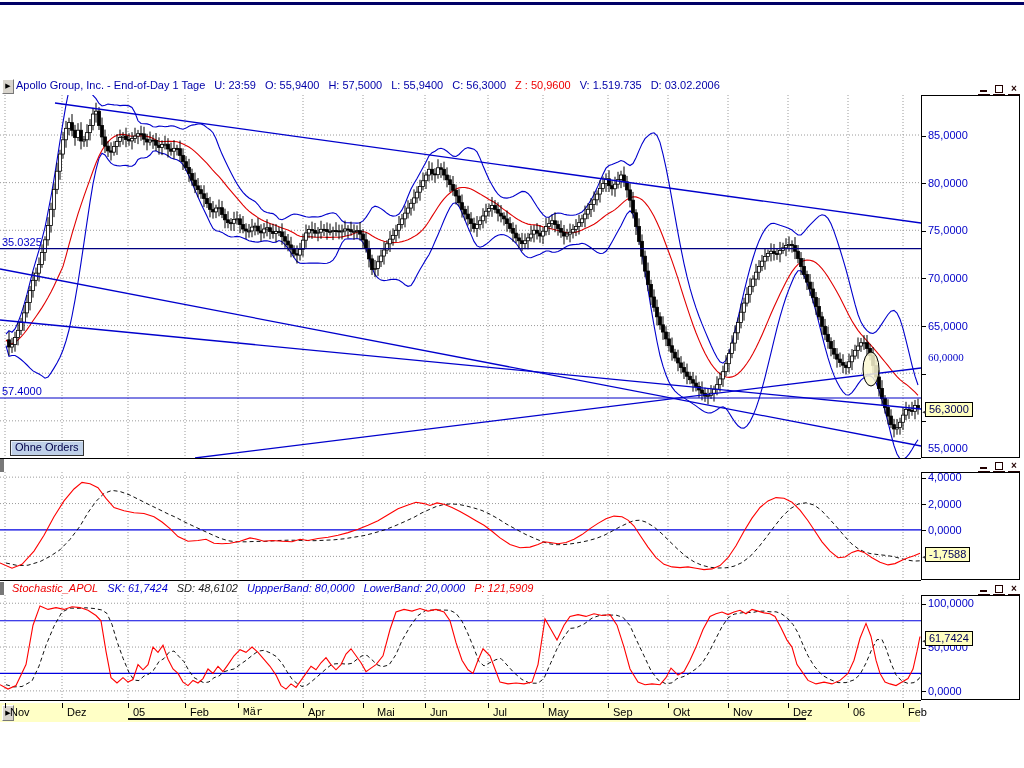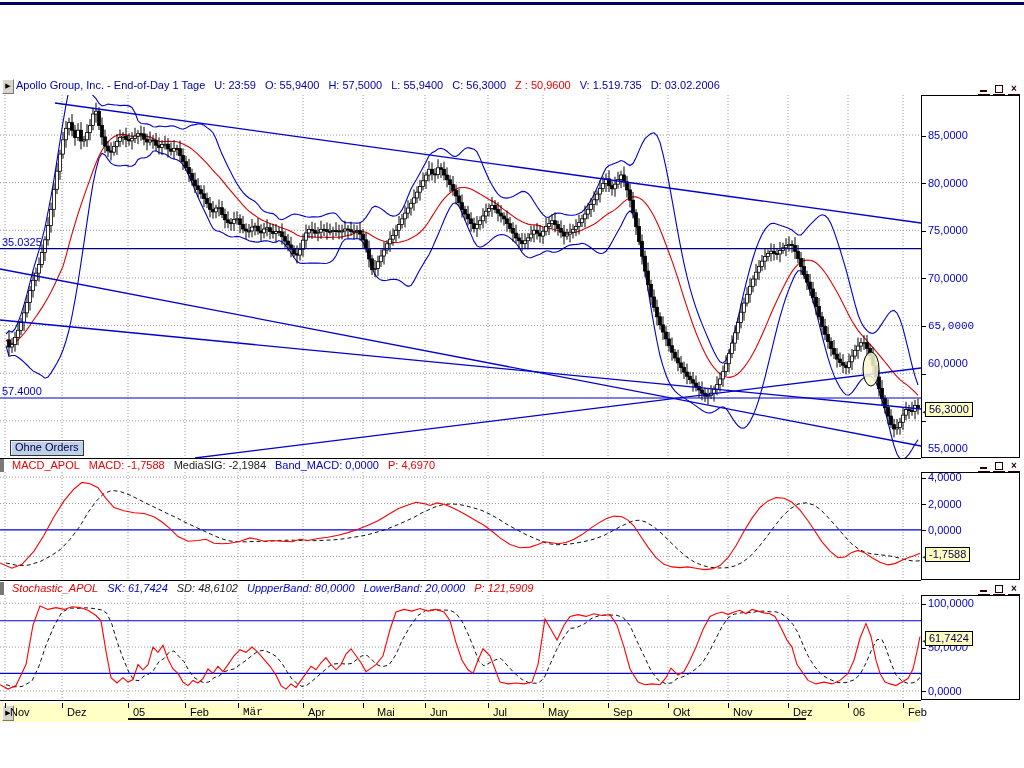--- a/index.html
+++ b/index.html
@@ -713,33 +713,32 @@
   <div class="abs axis-box" id="main-axis" style="left:921px;top:95px;width:99px;height:363px;">
       <div class="ytickmark" style="top: 39.5157px;"></div>
       <div class="ytick" style="top: 33.0157px;">85,0000</div>
       <div class="ytickmark" style="top: 87.1535px;"></div>
       <div class="ytick" style="top: 80.6535px;">80,0000</div>
       <div class="ytickmark" style="top: 134.791px;"></div>
       <div class="ytick" style="top: 128.291px;">75,0000</div>
       <div class="ytickmark" style="top: 182.429px;"></div>
       <div class="ytick" style="top: 175.929px;">70,0000</div>
       <div class="ytickmark" style="top: 230.067px;"></div>
-      <div class="ytick" style="top: 223.567px; font-family: Liberation Mono, monospace;">65,0000</div>
+      <div class="ytick" style="top: 223.567px;">65,0000</div>
       <div class="ytickmark" style="top: 277.705px;"></div>
-      <div class="ytick" style="top: 261px;">60,0000</div>
+      <div class="ytick" style="top: 255px; font-family: Liberation Serif, serif;">60,0000</div>
       <div class="ytickmark" style="top: 325.343px;"></div>
       <div class="ytick" style="top: 305px; margin-top: 41px;">55,0000</div>
       <div class="badge" style="top: 306.457px;">56,3000<div class="badge-arrow">◄</div></div>
     </div>
   <div class="abs divider" style="left:0;top:458px;width:921px;"></div>
   <div class="orders-btn">Ohne Orders</div>
 
   <div class="abs panel-header" style="top:459px;height:13px;">
     <div style="position:absolute;left:0;top:0;width:4px;height:13px;background:#787878;"></div>
-    <div class="hdr-fields" id="macd-title-fields" style="left:12px;top:0;"><span class="c-red">MACD_APOL</span><span class="c-red">MACD: -1,7588</span><span class="c-black">MediaSIG: -2,1984</span><span class="c-blue">Band_MACD: 0,0000</span><span class="c-red">P: 4,6970</span></div>
     <div class="win-controls" style="top:2px;">
       <div class="wc wc-min">
           <i></i>
         </div>
       <div class="wc wc-max">
           <i></i>
         </div>
       <div class="wc wc-close">×</div>
     </div>
   </div>
@@ -817,21 +816,21 @@
         <line x1="0" y1="25.767946577629385" x2="921" y2="25.767946577629385" stroke="#0000e0" stroke-width="1.2"></line>
         <line x1="0" y1="78.35559265442403" x2="921" y2="78.35559265442403" stroke="#0000e0" stroke-width="1.2"></line>
         <path d="M6.0 89.7 L14.0 91.9 L22.0 91.5 L32.0 86.0 L39.0 71.1 L46.0 50.3 L54.0 31.2 L62.0 17.0 L70.0 13.1 L78.0 13.3 L86.0 12.8 L94.0 13.5 L102.0 15.0 L107.0 18.5 L112.0 29.5 L117.0 46.4 L123.0 63.2 L129.0 77.5 L134.0 85.1 L139.0 85.6 L144.0 81.0 L149.0 79.0 L154.0 74.6 L159.0 66.5 L164.0 63.5 L169.0 57.3 L174.0 56.0 L179.0 61.5 L184.0 66.7 L189.0 75.9 L194.0 82.5 L199.0 85.4 L204.0 87.8 L209.0 86.9 L214.0 82.7 L219.0 81.0 L224.0 76.8 L229.0 75.1 L234.0 74.0 L240.0 69.6 L246.0 65.4 L252.0 60.6 L258.0 56.2 L264.0 55.3 L270.0 57.8 L276.0 61.3 L282.0 68.3 L287.0 76.6 L292.0 84.1 L297.0 88.4 L302.0 91.5 L307.0 90.2 L312.0 86.2 L317.0 81.9 L322.0 77.5 L327.0 73.1 L332.0 69.2 L337.0 68.7 L342.0 68.7 L347.0 69.2 L352.0 68.3 L357.0 64.3 L362.0 60.8 L367.0 60.4 L372.0 64.8 L377.0 69.6 L382.0 71.8 L389.0 70.0 L396.0 59.5 L402.0 45.5 L410.0 31.7 L418.0 20.5 L426.0 15.3 L434.0 15.0 L442.0 15.0 L450.0 15.3 L456.0 18.3 L462.0 26.2 L468.0 38.9 L474.0 53.4 L479.0 66.5 L484.0 70.9 L489.0 68.1 L496.0 64.6 L501.0 63.5 L506.0 68.9 L514.0 77.7 L522.0 84.5 L530.0 88.2 L538.0 88.2 L544.0 83.4 L551.0 67.4 L557.0 53.8 L563.0 43.3 L570.0 33.4 L576.0 32.8 L584.0 29.1 L592.0 23.1 L600.0 20.3 L608.0 20.1 L616.0 20.1 L623.0 22.3 L630.0 30.6 L636.0 44.0 L644.0 60.8 L651.0 75.7 L658.0 84.9 L666.0 88.9 L672.0 87.8 L677.0 83.6 L684.0 81.4 L690.0 78.1 L696.0 73.8 L702.0 68.5 L709.0 57.1 L716.0 43.3 L722.0 31.7 L728.0 22.9 L734.0 19.2 L740.0 18.1 L746.0 17.2 L752.0 17.7 L758.0 16.3 L764.0 16.1 L770.0 16.8 L776.0 16.8 L781.0 18.5 L787.0 22.7 L793.0 29.5 L798.0 37.8 L803.0 49.9 L808.0 60.8 L814.0 70.9 L822.0 80.1 L830.0 84.5 L838.0 87.6 L846.0 87.6 L854.0 84.9 L860.0 79.5 L866.0 68.1 L872.0 53.8 L877.0 44.6 L882.0 44.6 L886.0 53.4 L891.0 68.1 L896.0 79.9 L902.0 86.2 L908.0 88.4 L914.0 87.6 L919.0 83.8 L923.0 75.3 L926.0 63.9" fill="none" stroke="#111" stroke-width="1" stroke-dasharray="4,3"></path>
         <path d="M0.0 89.7 L8.0 94.1 L16.0 90.6 L26.0 69.6 L33.0 30.2 L40.0 10.9 L48.0 14.4 L56.0 12.6 L64.0 14.4 L72.0 11.7 L80.0 12.6 L88.0 15.3 L96.0 20.5 L101.0 25.8 L106.0 56.4 L111.0 82.7 L117.0 88.0 L123.0 82.7 L128.0 87.1 L133.0 84.5 L138.0 69.6 L143.0 74.8 L148.0 69.6 L153.0 52.1 L158.0 57.3 L163.0 50.3 L168.0 64.3 L173.0 74.0 L178.0 78.4 L183.0 87.1 L188.0 90.6 L193.0 85.4 L198.0 88.0 L203.0 83.6 L208.0 74.0 L213.0 78.4 L218.0 71.3 L223.0 76.6 L228.0 69.6 L234.0 60.8 L240.0 54.7 L246.0 57.3 L252.0 52.1 L258.0 57.3 L264.0 64.3 L270.0 71.3 L276.0 80.1 L281.0 90.6 L286.0 94.1 L291.0 88.9 L296.0 92.4 L301.0 85.4 L306.0 78.4 L311.0 71.3 L316.0 74.8 L321.0 67.8 L326.0 62.6 L331.0 69.6 L336.0 74.8 L341.0 69.6 L346.0 59.1 L351.0 53.8 L356.0 60.8 L361.0 67.8 L366.0 76.6 L371.0 73.1 L376.0 69.6 L383.0 60.8 L390.0 34.5 L396.0 17.0 L404.0 14.4 L412.0 16.1 L420.0 13.5 L428.0 16.1 L436.0 14.4 L444.0 17.0 L450.0 25.8 L456.0 47.7 L462.0 65.2 L468.0 74.8 L473.0 78.4 L478.0 65.2 L483.0 53.8 L490.0 60.8 L495.0 74.0 L500.0 87.1 L508.0 88.9 L516.0 88.0 L524.0 88.9 L532.0 87.1 L538.0 69.6 L545.0 24.0 L551.0 34.5 L557.0 45.1 L564.0 30.2 L570.0 21.4 L578.0 19.6 L586.0 21.4 L594.0 18.8 L602.0 20.5 L610.0 19.6 L617.0 30.2 L624.0 52.1 L630.0 74.0 L638.0 87.1 L645.0 89.7 L652.0 88.9 L660.0 89.7 L666.0 82.7 L671.0 73.1 L678.0 80.1 L684.0 76.6 L690.0 65.2 L696.0 52.1 L703.0 34.5 L710.0 21.4 L716.0 18.8 L722.0 17.0 L728.0 19.6 L734.0 17.0 L740.0 15.3 L746.0 18.8 L752.0 14.4 L758.0 16.1 L764.0 17.9 L770.0 18.8 L775.0 21.4 L781.0 32.8 L787.0 45.1 L792.0 52.1 L797.0 69.6 L802.0 76.6 L808.0 85.4 L816.0 88.9 L824.0 87.1 L832.0 88.9 L840.0 85.4 L848.0 78.4 L854.0 65.2 L860.0 43.3 L866.0 28.4 L871.0 41.5 L876.0 65.2 L880.0 78.4 L885.0 87.1 L890.0 88.9 L896.0 90.6 L902.0 87.1 L908.0 83.6 L913.0 74.0 L917.0 56.4 L920.0 41.5" fill="none" stroke="#f00" stroke-width="1.1"></path>
       </svg>
     </div>
   <div class="abs axis-box" id="stoch-axis" style="left:921px;top:595px;width:99px;height:105px;">
       <div class="ytickmark" style="top: 7.73873px;"></div>
       <div class="ytick" style="top: 1.23873px;">100,0000</div>
       <div class="ytickmark" style="top: 51.5618px;"></div>
-      <div class="ytick" style="top: 45.0618px; font-style: italic;">50,0000</div>
+      <div class="ytick" style="top: 45.0618px;">50,0000</div>
       <div class="ytickmark" style="top: 95.3848px;"></div>
       <div class="ytick" style="top: 88.8848px;">0,0000</div>
       <div class="badge" style="top: 34.77px;">61,7424<div class="badge-arrow">◄</div></div>
     </div>
   <div class="abs divider" style="left:0;top:700px;width:921px;"></div>
 
   <div class="abs xstrip" id="xstrip">
     <div class="collapse-btn" style="top:2px;height:14px;line-height:13px;">▶</div>
   <div class="xtick" style="left: 5px;"></div>
       <div class="xlabel" style="left: 10px;">Nov</div>

